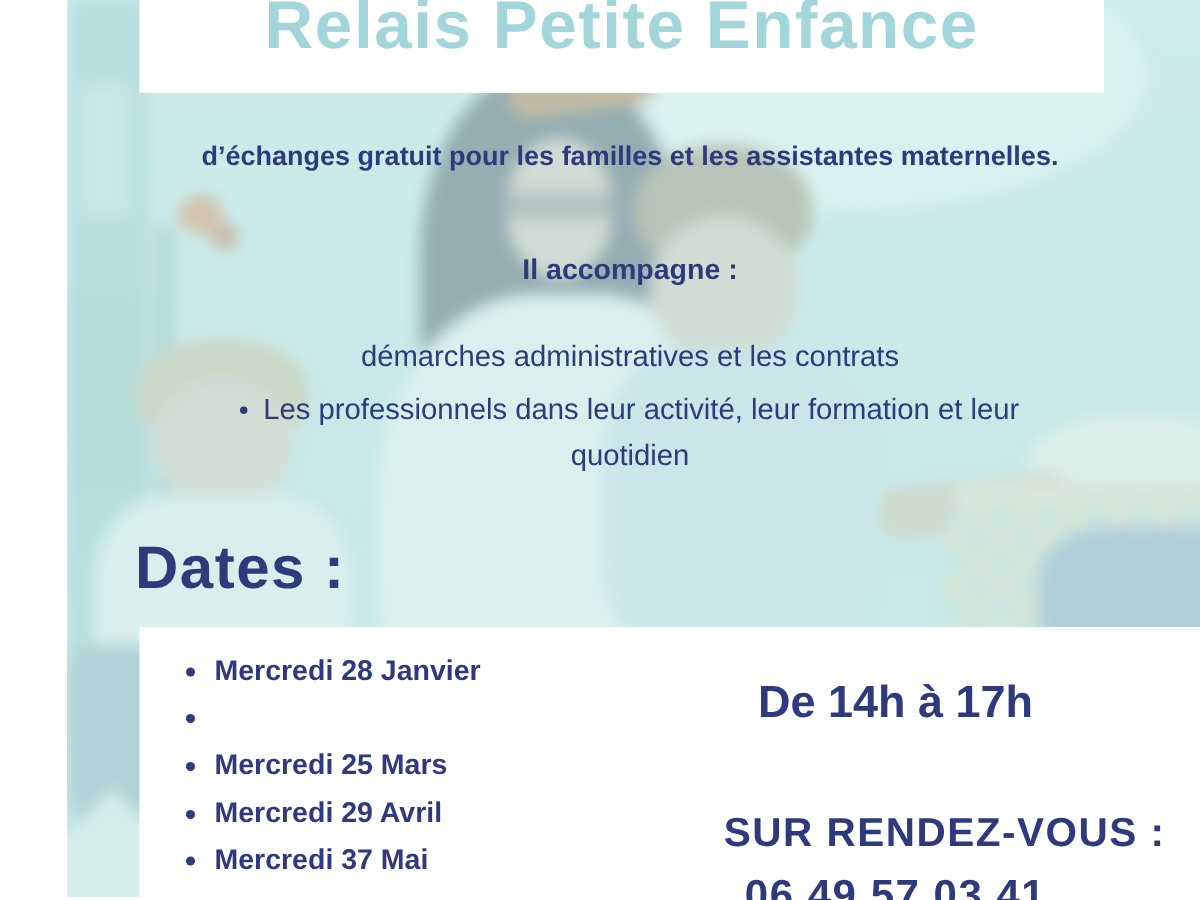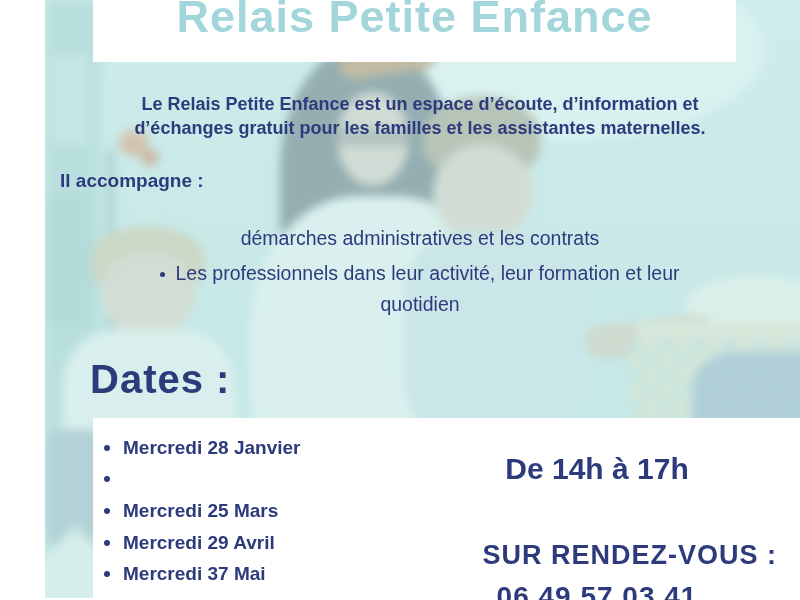--- a/index.html
+++ b/index.html
@@ -48,31 +48,31 @@
   
   #title-box{position:absolute;left:93px;top:0;width:643px;height:62px;background:#fff;z-index:1;}
   #dates-panel{position:absolute;left:93px;top:418px;width:707px;height:182px;background:#fff;z-index:1;}
   
   .navy{color:#2d3a7c;}
   #page-title{position:absolute;left:93px;top:-8px;width:643px;line-height:50px;text-align:center;
       font-size:45px;font-weight:bold;letter-spacing:1px;color:#a3d6da;z-index:2;}
   #intro{position:absolute;left:60px;top:92px;width:720px;text-align:center;z-index:2;
       font-size:18px;font-weight:bold;line-height:24px;}
   #intro div{white-space:nowrap;}
-  #accompany-heading{position:absolute;left:60px;top:170px;width:720px;
+  #accompany-heading{position:absolute;left:60px;top:170px;width:720px;text-align:center;
       font-size:19px;font-weight:bold;z-index:2;}
   #accompany-list{position:absolute;left:40px;top:223px;width:760px;text-align:center;
       font-size:19.5px;line-height:31px;z-index:2;}
   .acc-item{margin-bottom:4px;}
   .acc-line{white-space:nowrap;}
   .acc-dot{display:inline-block;width:5px;height:5px;border-radius:50%;background:#2d3a7c;
       vertical-align:middle;margin-right:10px;}
   #dates-heading{position:absolute;left:90px;top:355px;font-size:40px;font-weight:bold;
       letter-spacing:1px;line-height:48px;z-index:2;}
-  #dates-list{position:absolute;left:104px;top:432px;z-index:2;}
+  #dates-list{position:absolute;left:124px;top:432px;z-index:2;}
   .date-item{display:flex;align-items:center;height:31.6px;}
   .date-dot{width:6px;height:6px;border-radius:50%;background:#2d3a7c;margin-right:13px;flex:0 0 auto;}
   .date-label{font-size:19px;font-weight:bold;white-space:nowrap;}
   #hours{position:absolute;left:417px;top:452px;width:360px;text-align:center;
       font-size:30px;font-weight:bold;z-index:2;}
   #appointment{position:absolute;left:417px;top:540px;width:360px;text-align:right;
       font-size:27px;font-weight:bold;letter-spacing:1px;z-index:2;}
   #phone{position:absolute;left:417px;top:581px;width:360px;text-align:center;
       font-size:28px;font-weight:bold;letter-spacing:1px;z-index:2;}
 </style>
@@ -112,21 +112,20 @@
   </div>
   <div class="overlay"></div>
 </div>
 
 <div id="title-box"></div>
 <div id="dates-panel"></div>
 
 <div id="page-title">Relais Petite Enfance</div>
 
 <div id="intro" class="navy">
-  <div>Le Relais Petite Enfance est un espace d’écoute, d’information et</div>
   <div>d’échanges gratuit pour les familles et les assistantes maternelles.</div>
 </div>
 
 <div id="accompany-heading" class="navy">Il accompagne :</div>
 
 <div id="accompany-list" class="navy">
   <div class="acc-item">
     <div class="acc-line">démarches administratives et les contrats</div>
   </div>
   <div class="acc-item">

